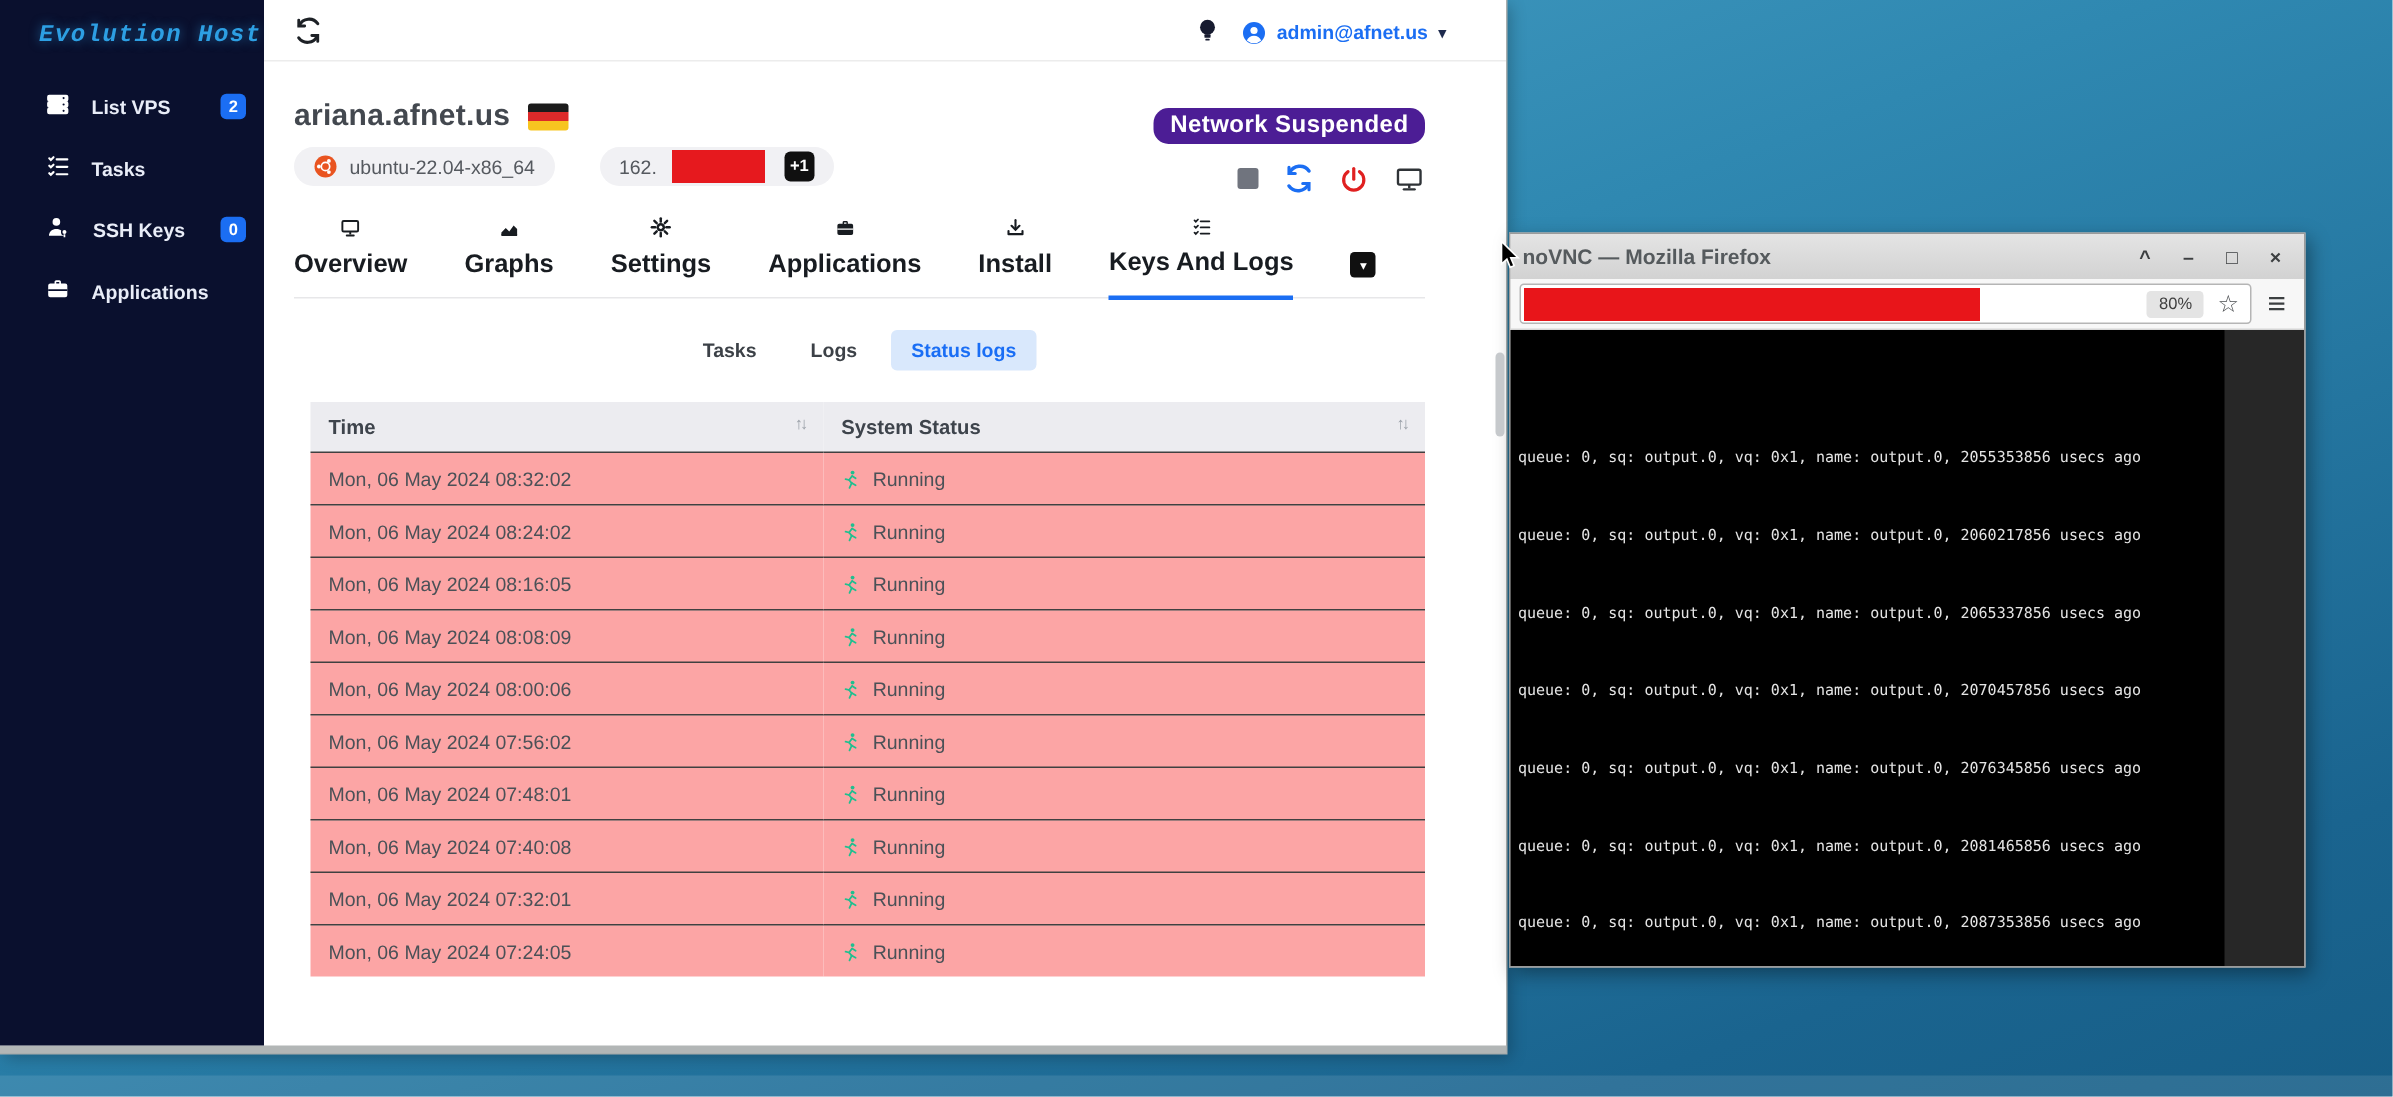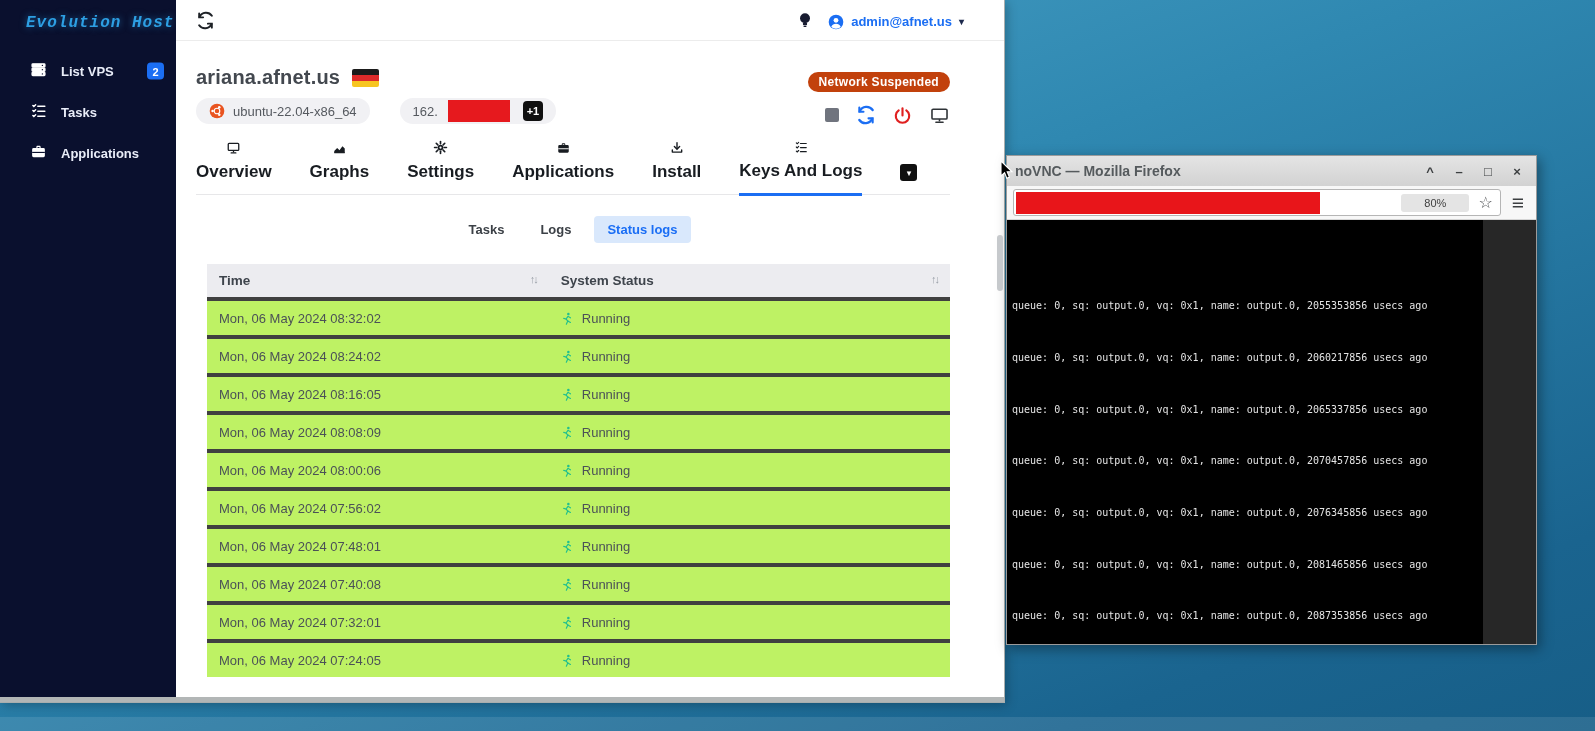--- a/index.html
+++ b/index.html
@@ -49,21 +49,21 @@
 
   .content { padding:0 54px 0 20px; }
 
   .vps-head { display:flex; align-items:flex-start; margin-top:25px; }
   .vps-title-wrap { display:flex; align-items:center; gap:12px; }
   .vps-title { font-size:20px; font-weight:bold; color:#43484f; letter-spacing:.2px; }
   .flag { width:27px; height:18px; border-radius:2px;
     background:linear-gradient(#1b1b1b 0 33%, #dd2a2a 33% 66%, #f7c520 66% 100%); }
   .head-right { margin-left:auto; display:flex; flex-direction:column;
     align-items:flex-end; gap:13px; margin-top:6px; }
-  .net-badge { background:#c2410c; color:#fff; font-size:12px; font-weight:bold;
+  .net-badge { background:#4c1d95; color:#fff; font-size:16px; font-weight:bold;
     padding:3px 11px; border-radius:10px; letter-spacing:.3px; }
   .action-icons { display:flex; align-items:center; gap:17px; }
   .stop-sq { width:14px; height:14px; background:#70747e; border-radius:2px; cursor:pointer; }
   .icon-btn { cursor:pointer; display:flex; }
 
   .pills-row { display:flex; align-items:center; gap:30px; margin-top:9px; }
   .pill { background:#f1f1f4; border-radius:14px; height:26px; display:flex;
     align-items:center; padding:0 13px; font-size:13px; color:#55595f; gap:8px; }
   .red-block { width:62px; height:22px; background:#e6191e; margin-left:2px; }
   .plus-badge { background:#101010; color:#fff; border-radius:4px; font-size:11px;
@@ -95,22 +95,22 @@
   .search-input { width:216px; height:31px; border:1px solid #e2e4e9;
     border-radius:6px; outline:none; padding:0 8px; font-size:13px; }
 
   .table-wrap { margin:21px 0 0 11px; }
   table { width:100%; border-collapse:collapse; font-size:13px; }
   thead th { background:#ececf0; text-align:left; font-weight:bold; color:#3e444c;
     padding:9px 12px; font-size:13.5px; cursor:pointer; }
   th .sort { float:right; color:#9aa0a8; font-size:11px; letter-spacing:-2px;
     font-weight:normal; }
   th.col-time { width:46%; }
-  tbody td { padding:10px 12px 9px; color:#4b5157; border-top:4px solid #404040;
-    background:#bef264; }
+  tbody td { padding:10px 12px 9px; color:#4b5157; border-top:1px solid #404040;
+    background:#fca5a5; }
   .status-cell { display:flex; align-items:center; gap:8px; }
 
   
   .ff-window { position:absolute; left:1006px; top:155px; width:531px; height:490px;
     border:1px solid #9b9b9b; background:#d6d6d6;
     box-shadow: 3px 4px 12px rgba(0,0,0,.38);
     display:flex; flex-direction:column; }
   .ff-titlebar { height:30px; flex-shrink:0; display:flex; align-items:center;
     padding:0 12px 0 8px; background:linear-gradient(#e4e4e4,#d2d2d2);
     color:#555a5d; font-weight:bold; font-size:14px; }
@@ -119,21 +119,21 @@
   .ff-controls span { cursor:pointer; width:14px; text-align:center; }
   .ff-toolbar { height:34px; flex-shrink:0; background:#f7f7f7; display:flex;
     align-items:center; gap:11px; padding:0 12px 0 6px;
     border-bottom:1px solid #d5d5d5; }
   .url-field { flex:1; height:27px; background:#fff; border:1px solid #b5b5b5;
     border-radius:3px; display:flex; align-items:center; gap:9px;
     padding:0 7px 0 2px; }
   .url-redacted { width:304px; height:22px; background:#e8151a; }
   .url-spacer { flex:1; }
   .zoom-badge { background:#e4e4e4; border-radius:3px; font-size:11px; color:#3f3f3f;
-    padding:3px 23px; }
+    padding:3px 8px; }
   .star-btn { font-size:16px; color:#4c4f52; cursor:pointer; }
   .menu-btn { font-size:21px; color:#3c3f41; cursor:pointer; line-height:1; }
   .ff-content { flex:1; background:#000; position:relative; overflow:hidden;
     font-family:"DejaVu Sans Mono", monospace; font-size:10px; line-height:12.9px;
     color:#e4e4e4; padding:3px 0 0 5px; white-space:pre; }
   .ff-strip { position:absolute; right:0; top:0; bottom:0; width:53px; background:#272727; }
 
   .cursor { position:absolute; left:1000px; top:160px; z-index:50; }
 </style>
 </head>
@@ -163,20 +163,30 @@
             <path d="M4 5l1.5 1.5L8 4"></path>
             <path d="M11 6h10"></path>
             <path d="M4 12l1.5 1.5L8 11"></path>
             <path d="M11 13h10"></path>
             <path d="M4 19l1.5 1.5L8 18"></path>
             <path d="M11 20h10"></path>
           </svg></span>
       <span>Tasks</span>
     </div>
 
+    <div class="side-item">
+      <span><svg width="18" height="17" viewBox="0 0 24 24" fill="#fff">
+            <circle cx="10" cy="7" r="3.6"></circle>
+            <path d="M3 20c0-4 3.2-6.4 7-6.4s7 2.4 7 6.4z"></path>
+            <circle cx="17.6" cy="16.4" r="2.6" fill="#fff" stroke="#0a102e" stroke-width="1.4"></circle>
+            <path d="M17.6 18.5v3" stroke="#fff" stroke-width="1.6"></path>
+          </svg></span>
+      <span>SSH Keys</span>
+      <span class="side-badge">0</span>
+    </div>
 
     <div class="side-item">
       <span><svg width="17" height="17" viewBox="0 0 24 24" fill="#fff">
             <path d="M9 7V5.5C9 4.7 9.7 4 10.5 4h3c.8 0 1.5.7 1.5 1.5V7h4a2 2 0 0 1 2 2v9a2 2 0 0 1-2 2H5a2 2 0 0 1-2-2V9a2 2 0 0 1 2-2h4zm1.6 0h2.8V5.6h-2.8V7z"></path>
             <path d="M3 12.5h18v1.6H3z" fill="#0a102e"></path>
           </svg></span>
       <span>Applications</span>
     </div>
   </div>
 

